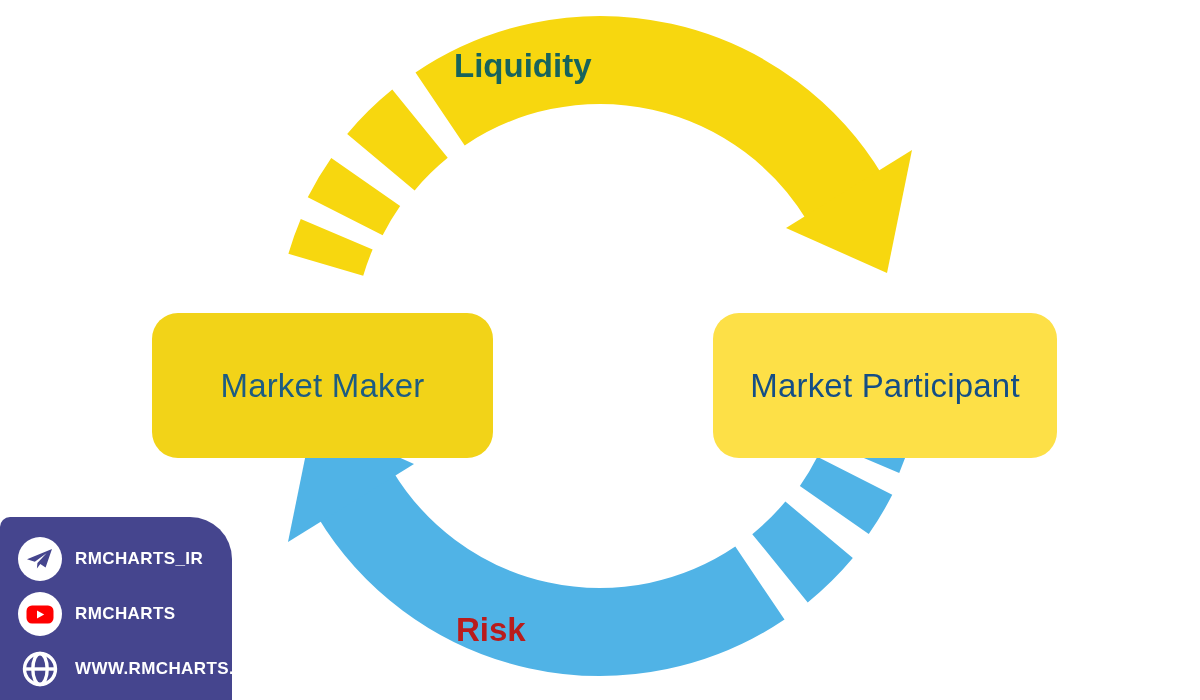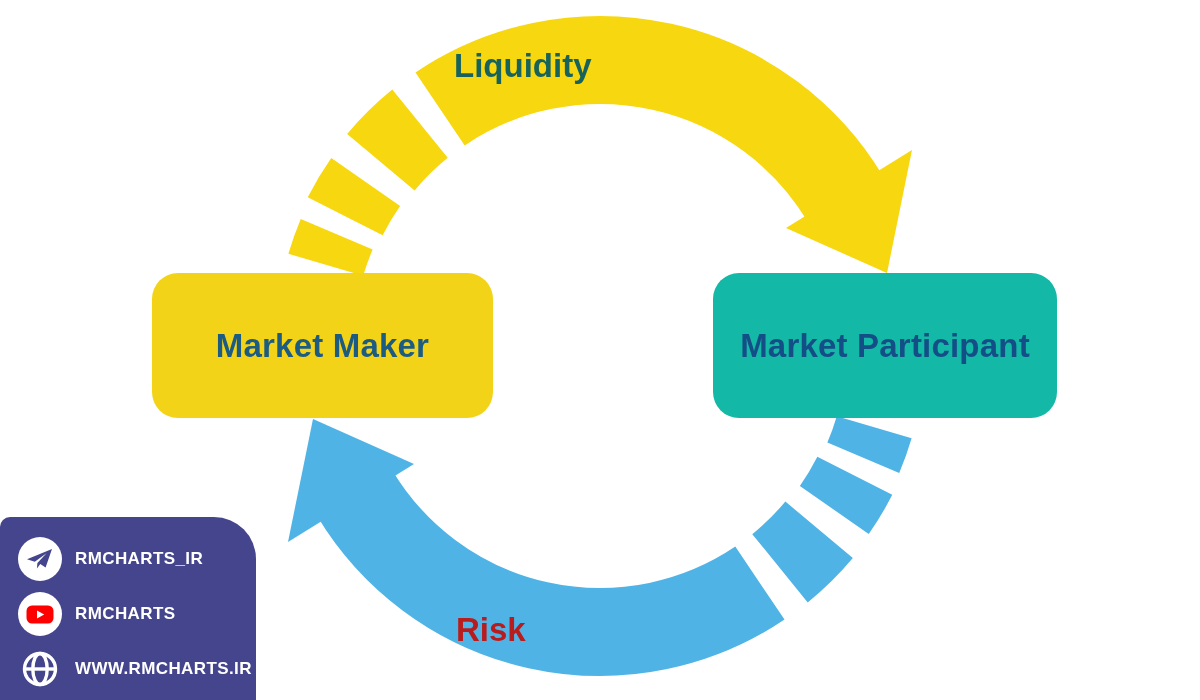--- a/index.html
+++ b/index.html
@@ -7,29 +7,29 @@
        font-family:"Liberation Sans", sans-serif;}
   .stage{position:relative;width:1200px;height:700px;background:#ffffff;}
 
   svg.arcs{position:absolute;left:0;top:0;width:1200px;height:700px;}
   .arc-yellow{stroke:#F7D70F;fill:none;}
   .fill-yellow{fill:#F7D70F;}
   .arc-blue{stroke:#50B3E6;fill:none;}
   .fill-blue{fill:#50B3E6;}
 
   .node{position:absolute;display:flex;align-items:center;justify-content:center;
-        border-radius:26px;font-weight:700;font-size:33px;letter-spacing:0.2px;}
+        border-radius:26px;font-weight:400;font-size:33px;letter-spacing:0.2px;margin-top:40px;}
   .node-maker{left:152px;top:273px;width:341px;height:145px;background:#F2D318;color:#1D5C82;}
-  .node-participant{left:713px;top:273px;width:344px;height:145px;background:#14b8a6;color:#144E86;}
+  .node-participant{left:713px;top:273px;width:344px;height:145px;background:#fde047;color:#144E86;}
 
   .flow-label{position:absolute;font-weight:700;font-size:33px;}
   .flow-top{left:454px;top:47px;width:300px;color:#17635C;}
   .flow-bottom{left:456px;top:611px;width:300px;color:#b91c1c;}
 
-  .footer-panel{position:absolute;left:0;top:517px;width:256px;height:183px;
+  .footer-panel{position:absolute;left:0;top:517px;width:232px;height:183px;
                 background:#45458E;border-radius:10px 42px 0 0;
                 display:flex;flex-direction:column;justify-content:flex-start;
                 padding:20px 0 0 18px;box-sizing:border-box;gap:11px;}
   .footer-row{display:flex;align-items:center;gap:13px;height:44px;cursor:pointer;}
   .footer-row .label{color:#ffffff;font-weight:700;font-size:17px;letter-spacing:0.4px;}
   .icon-badge{width:44px;height:44px;flex:0 0 44px;}
   .tg-plane{fill:#45458E;}
   .yt-red{fill:#FF0000;}
   .white{fill:#ffffff;}
   .globe-stroke{stroke:#ffffff;stroke-width:3.4;fill:none;}

